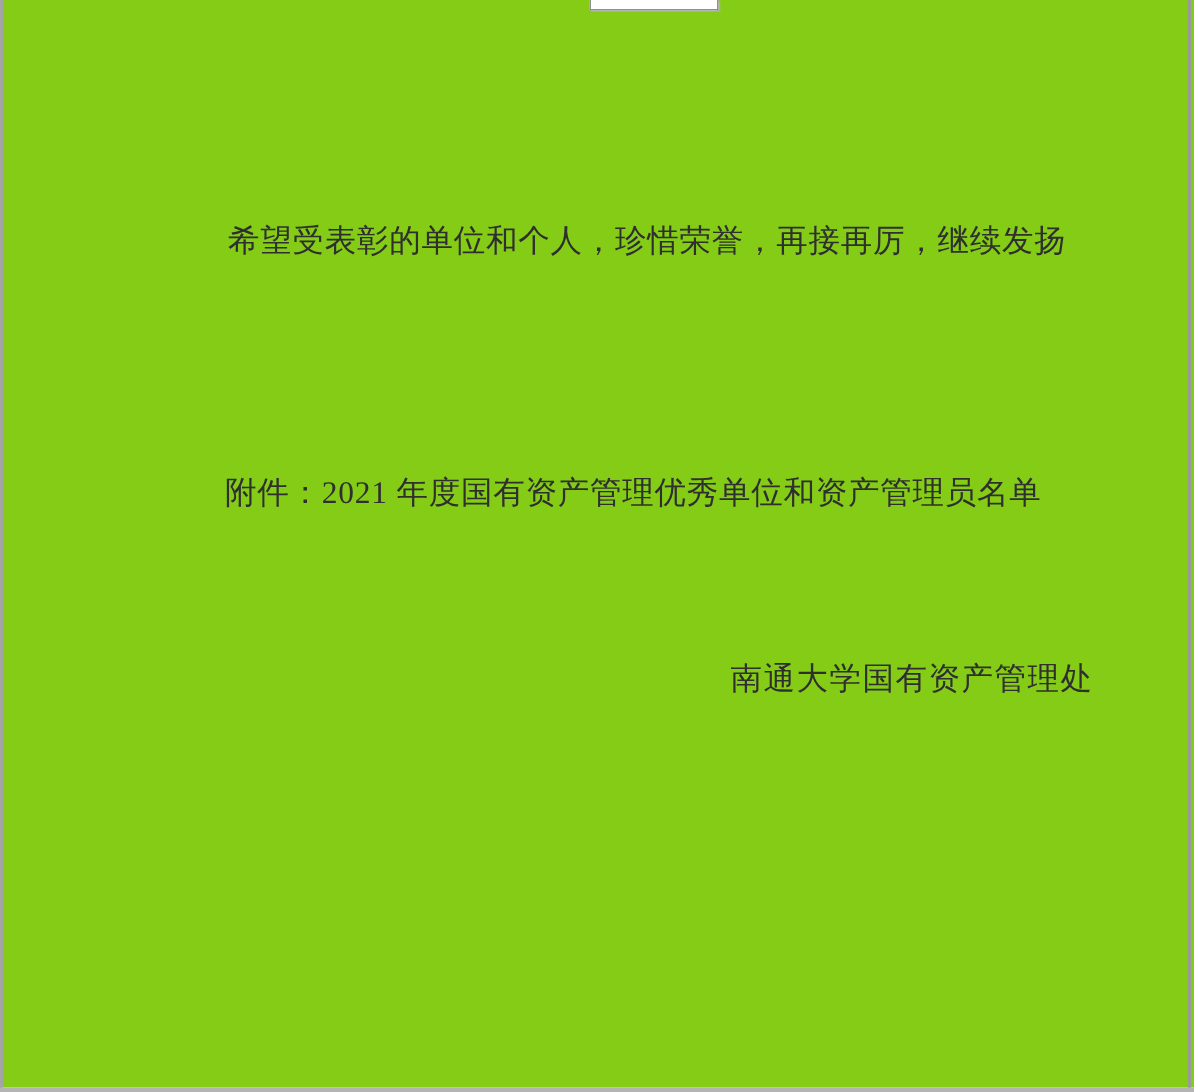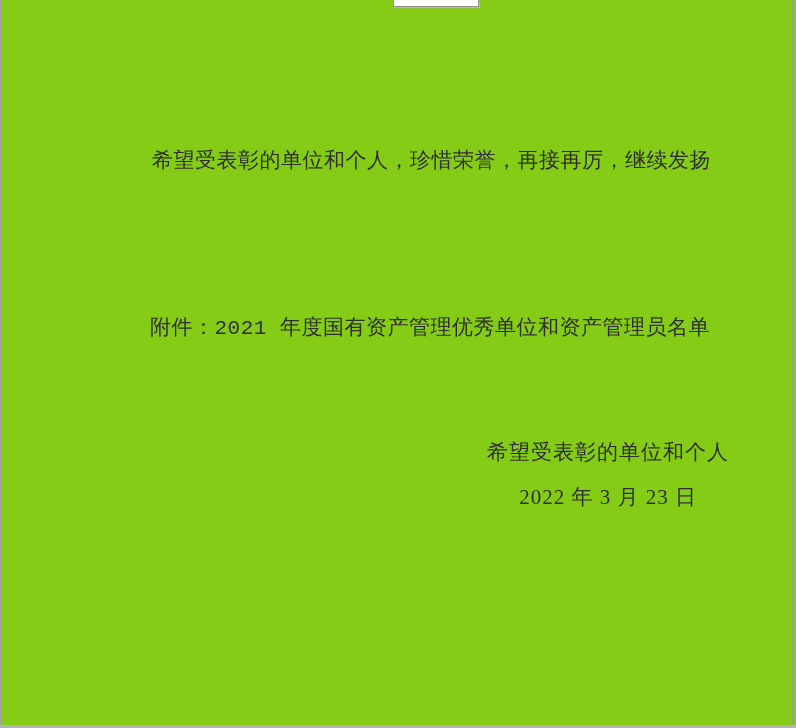--- a/index.html
+++ b/index.html
@@ -69,21 +69,20 @@
     text-indent: 50px;
   }
 
   .attachment-line {
     position: absolute;
     left: 148px; top: 307px;
     font-size: 21px;
     line-height: 43px;
     letter-spacing: 0.5px;
     white-space: nowrap;
-    font-family: Liberation Mono, monospace;
   }
 
   .signature-block {
     position: absolute;
     right: 89px; top: 430px;
     font-size: 21px;
     line-height: 45px;
     letter-spacing: 1px;
     text-align: center;
     white-space: nowrap;
@@ -96,21 +95,20 @@
 
   <div class="cutoff-frame"></div>
 
   <div class="body-paragraph">
     <div class="first-line">希望受表彰的单位和个人，珍惜荣誉，再接再厉，继续发扬</div>
   </div>
 
   <div class="attachment-line">附件：2021 年度国有资产管理优秀单位和资产管理员名单</div>
 
   <div class="signature-block">
-    <div>希望受表彰的单位和个人</div>
-    <div>2022 年 3 月 23 日</div>
+    <div>南通大学国有资产管理处</div>
   </div>
 
 </div>
 
 <div class="edge-left"></div>
 <div class="edge-right"></div>
 <div class="edge-bottom"></div>
 
 </body></html>

